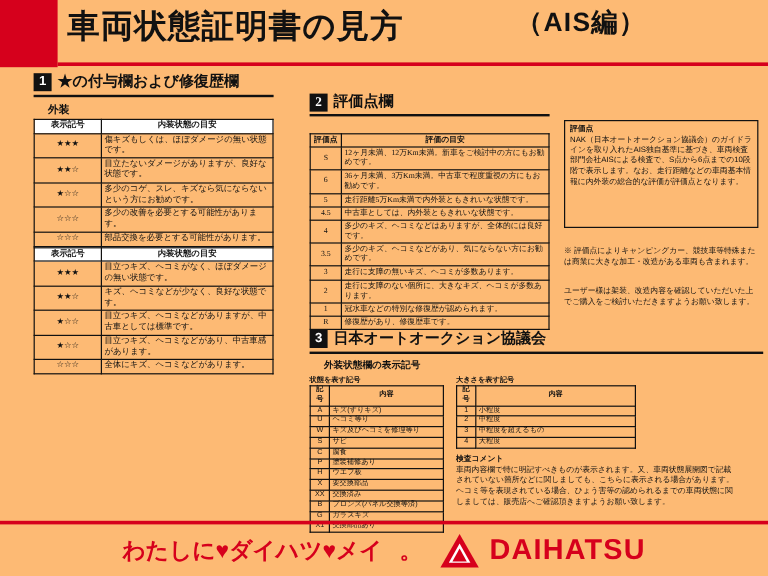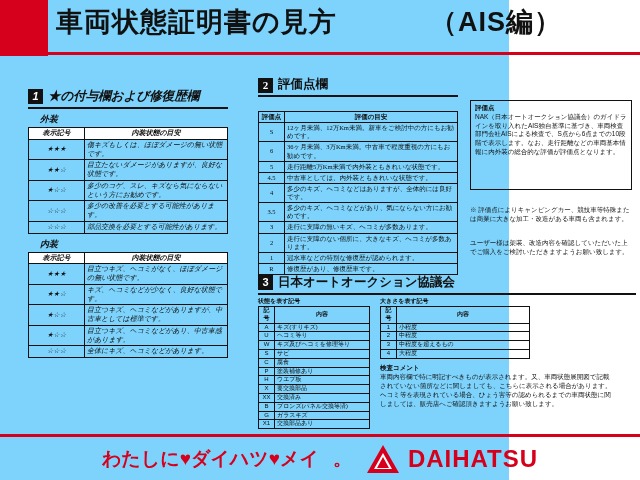--- a/index.html
+++ b/index.html
@@ -4,38 +4,38 @@
 <style>
   * { box-sizing: border-box; }
   html, body { margin:0; padding:0; }
   body {
     width:640px; height:480px;
     font-family:"Liberation Sans", sans-serif;
     background:#ffffff;
     color:#111;
     overflow:hidden;
   }
-  .page { position:relative; width:509px; height:480px; background:#7dd3fc; }
+  .page { position:relative; width:640px; height:480px; background:#fdba74; }
 
   
   .header {
     position:absolute; left:0; top:0; width:640px; height:56px;
     display:flex; align-items:center;
   }
   .header-bar-left {
     position:absolute; left:0; top:0; width:48px; height:56px; background:#d6001c;
   }
   .header-title {
     position:absolute; left:56px; top:4px;
     font-size:27px; font-weight:bold; letter-spacing:1px; color:#111;
     white-space:nowrap;
   }
   .header-sub {
     position:absolute; left:430px; top:4px;
-    font-size:27px; font-weight:bold; letter-spacing:1px; color:#111;
+    font-size:22px; font-weight:bold; letter-spacing:1px; color:#111;
     white-space:nowrap;
   }
   .header-rule {
     position:absolute; left:48px; top:52px; width:592px; height:3px; background:#d6001c;
   }
 
   
   .company {
     position:absolute; left:8px; top:59px;
     font-size:12px; font-weight:bold;
@@ -46,21 +46,21 @@
     display:inline-block; width:15px; height:15px; line-height:15px;
     background:#111; color:#fff; text-align:center; font-size:11px; font-weight:bold;
     vertical-align:middle; margin-right:5px;
   }
   .sec-head {
     font-size:12.5px; font-weight:bold; white-space:nowrap;
   }
   .sec-underline { border-bottom:2px solid #111; padding-bottom:2px; }
 
   
-  .col-left { position:absolute; left:28px; top:88px; width:200px;font-style:italic; }
+  .col-left { position:absolute; left:28px; top:60px; width:200px; }
   .sub-label { font-size:9px; font-weight:bold; margin:4px 0 1px 12px; }
 
   table.grid { border-collapse:collapse; width:100%; }
   table.grid td, table.grid th {
     border:1px solid #111; font-size:7px; padding:1px 2px; line-height:1.25;
     vertical-align:middle;
   }
   table.grid th { background:#fff; font-weight:bold; text-align:center; font-size:7px; }
   .stars { text-align:center; white-space:nowrap; font-size:7.5px; letter-spacing:0px; }
   .cw1 { width:56px; }
@@ -163,21 +163,20 @@
         <td class="stars">☆☆☆</td>
         <td>多少の改善を必要とする可能性があります。</td>
       </tr>
       <tr>
         <td class="stars">☆☆☆</td>
         <td>部品交換を必要とする可能性があります。</td>
       </tr>
     </tbody>
       </table>
 
-    <div class="sub-label">内装</div>
     <table class="grid">
       <tbody>
           <tr>
         <th class="cw1">表示記号</th>
         <th class="cw2">内装状態の目安</th>
       </tr>
       <tr>
         <td class="stars">★★★</td>
         <td>目立つキズ、ヘコミがなく、ほぼダメージの無い状態です。</td>
       </tr>
@@ -259,20 +258,21 @@
     <div class="t">評価点</div>
     <div>NAK（日本オートオークション協議会）のガイドラインを取り入れたAIS独自基準に基づき、車両検査部門会社AISによる検査で、S点から6点までの10段階で表示します。なお、走行距離などの車両基本情報に内外装の総合的な評価が評価点となります。</div>
   </div>
   <div class="note2">※ 評価点によりキャンピングカー、競技車等特殊または商業に大きな加工・改造がある車両も含まれます。</div>
   <div class="note3">ユーザー様は架装、改造内容を確認していただいた上でご購入をご検討いただきますようお願い致します。</div>
 
   <div class="sec3">
     <div class="sec-head sec-underline">
       <span class="numbox">3</span><span>日本オートオークション協議会</span>
     </div>
+    <div class="sub-label">外装状態欄の表示記号</div>
 
     <div class="twocol">
       <div>
         <div style="font-size:6px;font-weight:bold;">状態を表す記号</div>
         <table class="mini mini-a">
           <tbody>
               <tr>
             <th class="k">記号</th>
             <th>内容</th>
           </tr>

